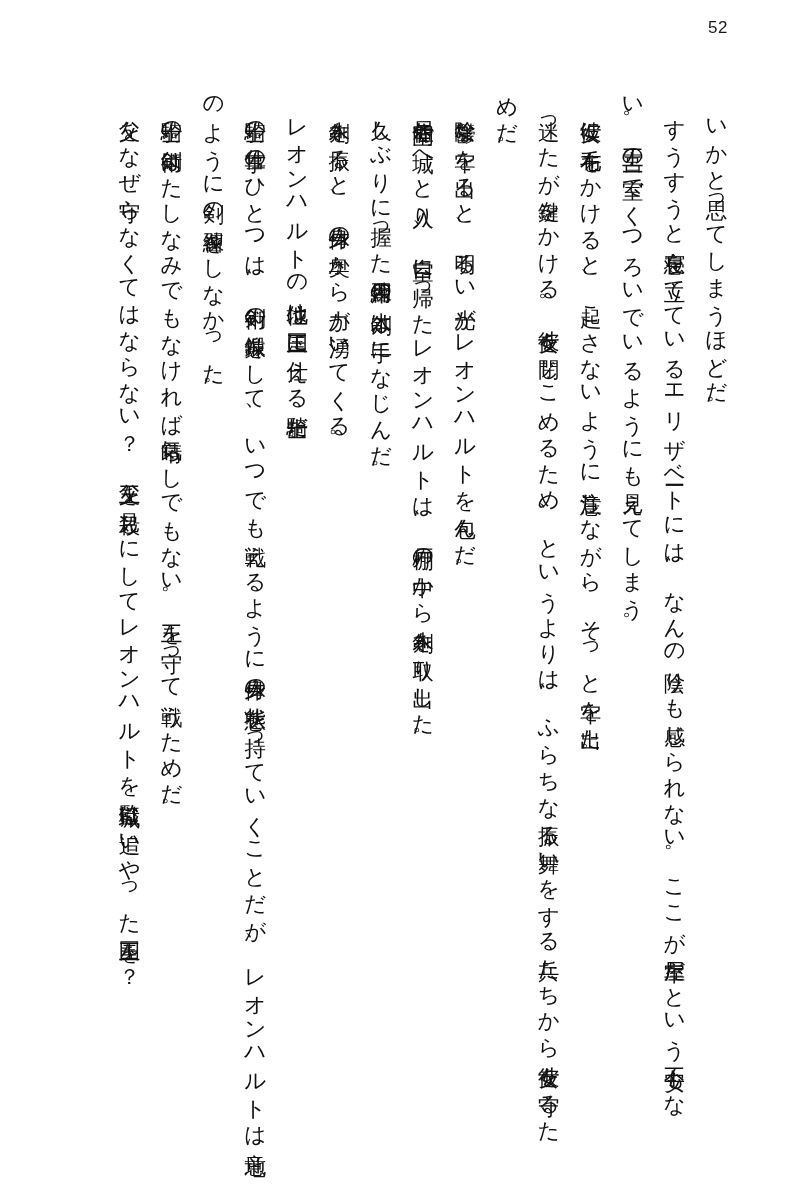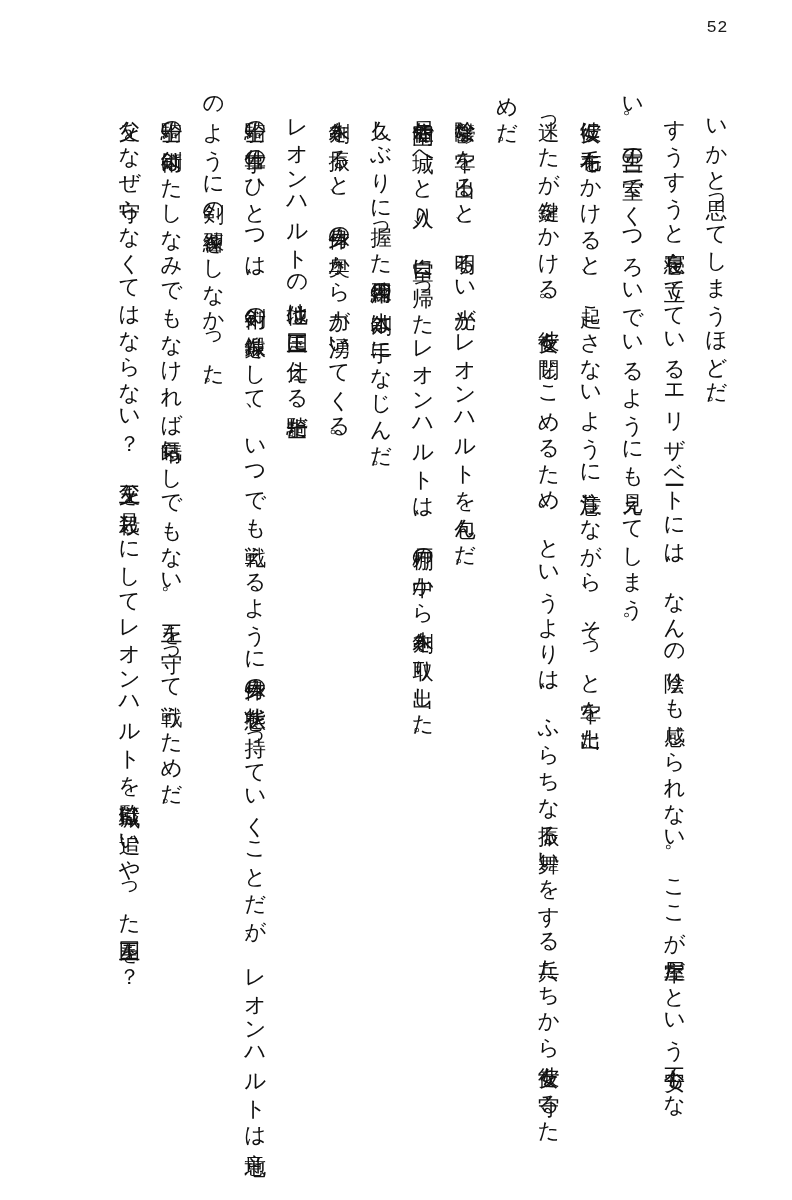--- a/index.html
+++ b/index.html
@@ -16,21 +16,21 @@
     font-family: "Liberation Serif", "DejaVu Serif", serif;
     color: #111111;
   }
   .page-number {
     position: absolute;
     top: 18px;
     right: 64px;
     font-size: 17px;
     letter-spacing: 0.5px;
     color: #1a1a1a;
-    font-family: Liberation Mono, monospace;
+    font-family: Liberation Sans, sans-serif;
   }
   .body-text {
     position: absolute;
     top: 82px;
     right: 56px;
     left: 56px;
     bottom: 40px;
     writing-mode: vertical-rl;
     text-orientation: upright;
     font-size: 21.5px;

